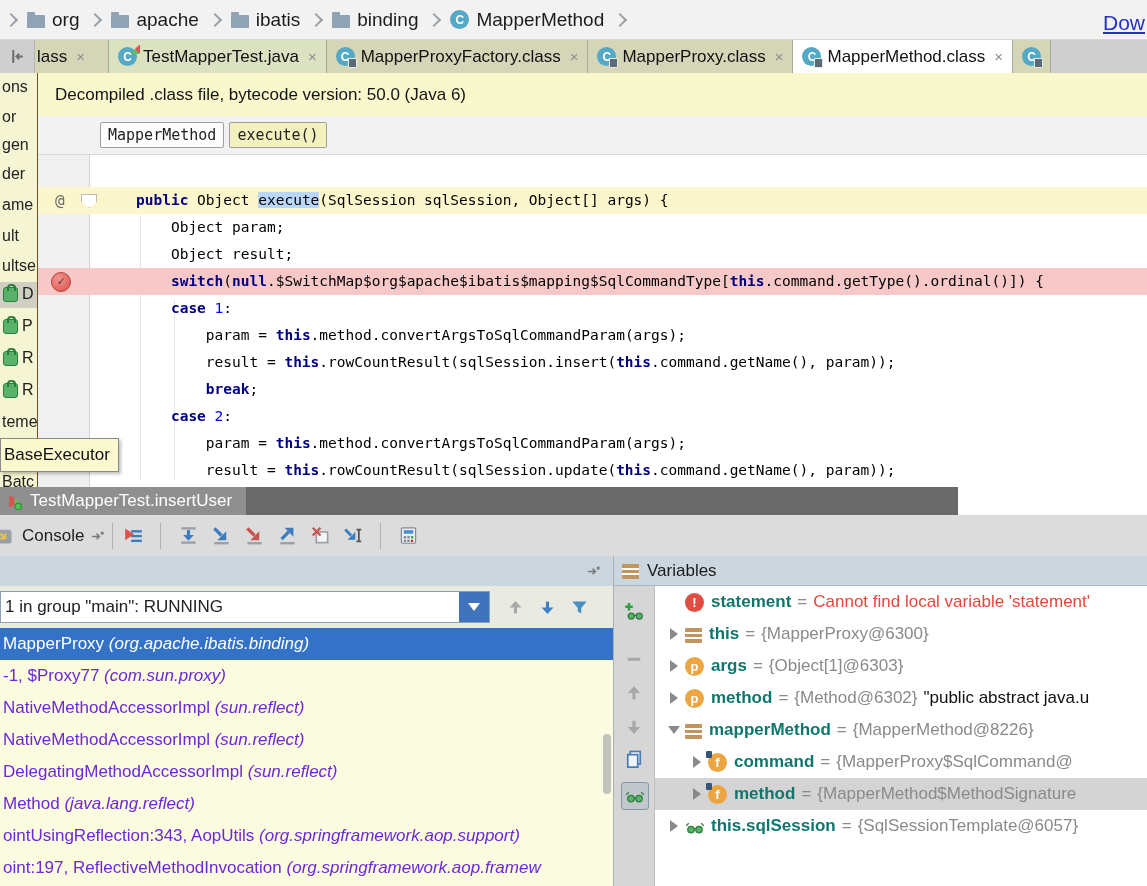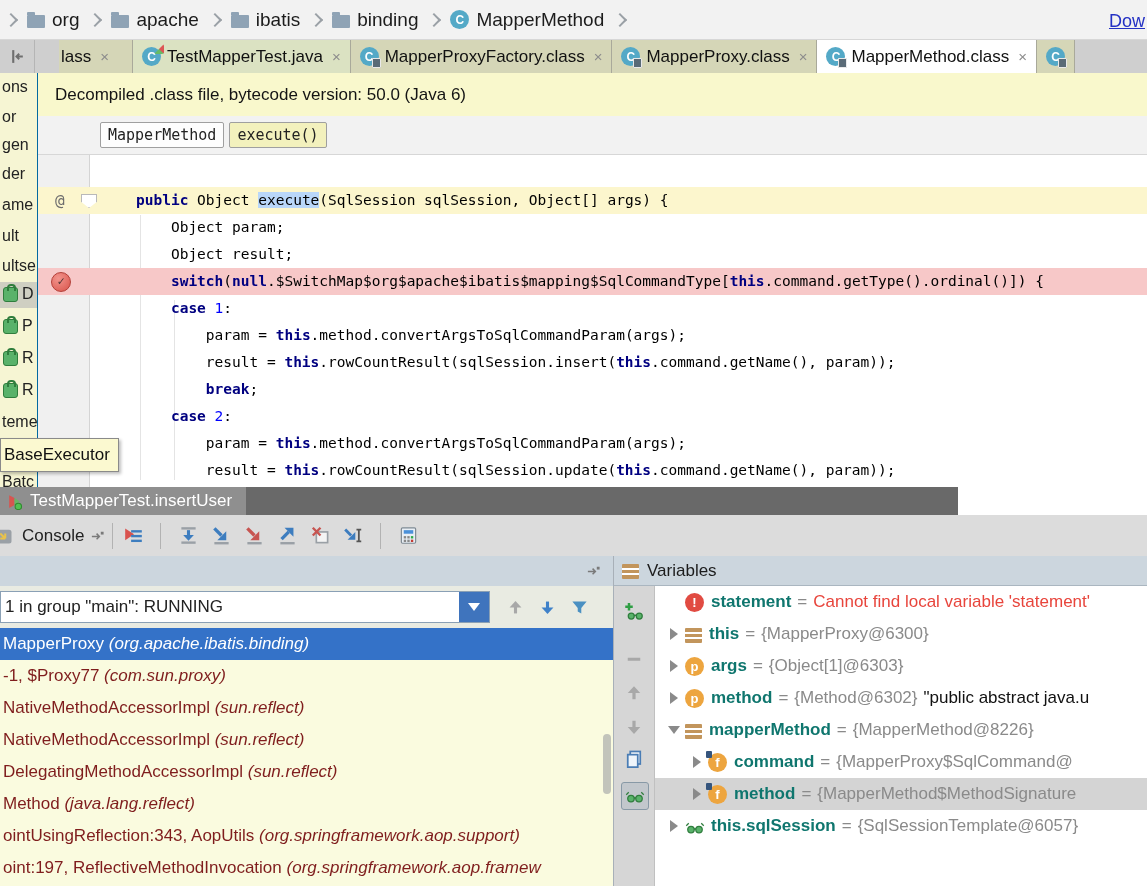--- a/index.html
+++ b/index.html
@@ -16,35 +16,35 @@
   .folder{position:relative;width:18px;height:13px;background:#8fa3b5;border-radius:1px;margin-top:3px;}
   .folder:before{content:"";position:absolute;left:0;top:-3px;width:8px;height:3px;background:#8fa3b5;border-radius:1px 1px 0 0;}
   .cls-ic{position:relative;width:19px;height:19px;border-radius:50%;background:#54a9c7;color:#fff;
     font-size:12px;font-weight:bold;display:flex;align-items:center;justify-content:center;}
   .cls-ic .lock{position:absolute;right:-2px;bottom:-2px;width:7px;height:8px;background:#5a6b77;border:1px solid #e9e9e9;border-radius:1px;}
   .cls-ic .run{position:absolute;right:-3px;top:-3px;width:0;height:0;border-left:5px solid transparent;border-top:5px solid transparent;
     border-right:5px solid #d55;border-bottom:5px solid #6b6;transform:rotate(0deg);border-radius:2px;}
 
   
   #tab-bar{left:0;top:40px;width:1147px;height:33px;background:#cfcfcf;border-bottom:1px solid #9e9e9e;
-    display:flex;align-items:stretch;font-size:17px;gap:24px;}
+    display:flex;align-items:stretch;font-size:17px;}
   #tab-scroll-left{width:34px;display:flex;align-items:center;justify-content:center;border-right:1px solid #b5b5b5;cursor:pointer;}
   .tab{display:flex;align-items:center;gap:6px;padding:0 9px;border-right:1px solid #a9a99a;background:#d5d6b7;
     white-space:nowrap;overflow:hidden;cursor:pointer;color:#111;}
   .tab.partial{width:62px;padding-left:2px;}
   .tab.partial-right{width:28px;padding-right:0;}
   .tab.green{background:#dbe2c2;}
   .tab.active{background:#ffffff;}
   .tab .x{color:#8c8c8c;font-size:15px;margin-left:3px;cursor:pointer;}
 
   
   #banner{left:0;top:73px;width:1147px;height:43px;background:#f9f8cc;border-bottom:1px solid #cfcfb0;
     display:flex;align-items:center;font-size:17px;color:#141414;}
   #banner .txt{margin-left:55px;}
-  #banner-link{position:absolute;right:2px;top:11px;color:#2431c4;text-decoration:underline;font-size:18px;cursor:pointer;}
+  #banner-link{position:absolute;right:2px;top:11px;color:#2431c4;text-decoration:underline;font-size:21px;cursor:pointer;}
 
   
   #chip-bar{left:0;top:116px;width:1147px;height:39px;background:#f2f2f2;border-bottom:1px solid #d7d7d7;
     display:flex;align-items:center;gap:5px;padding-left:100px;box-sizing:border-box;}
   .chip{font-family:"DejaVu Sans Mono",monospace;font-size:15px;color:#222;background:#fdfdfd;border:1px solid #9f9f9f;
     border-radius:2px;padding:3px 7px;cursor:pointer;}
   .chip.hl{background:#f3f1bd;}
 
   
   #editor{left:0;top:155px;width:1147px;height:332px;background:#fff;overflow:hidden;}
@@ -87,21 +87,21 @@
 
   
   #panels-header-left{left:0;top:556px;width:613px;height:30px;background:#ccd6de;border-bottom:1px solid #aab6c0;}
   #frames-body{left:0;top:586px;width:613px;height:300px;background:#e9ebe2;}
   #thread-row{position:absolute;left:0;top:4px;width:613px;height:34px;display:flex;align-items:center;}
   #thread-combo{position:relative;width:490px;height:32px;background:#fff;border:1px solid #8aa0b5;box-sizing:border-box;
     font-size:17px;line-height:30px;padding-left:4px;white-space:nowrap;overflow:hidden;cursor:pointer;}
   #thread-combo-btn{position:absolute;right:0;top:0;width:30px;height:30px;background:#3f74bd;display:flex;align-items:center;justify-content:center;}
   #thread-combo-btn .tri{width:0;height:0;border-left:6px solid transparent;border-right:6px solid transparent;border-top:8px solid #fff;}
   #frames-list{position:absolute;left:0;top:42px;width:613px;height:258px;background:#fafbdf;overflow:hidden;}
-  .frame-row{height:32px;line-height:32px;font-size:17px;color:#7f1d1d;padding-left:3px;white-space:nowrap;overflow:hidden;cursor:pointer;}
+  .frame-row{height:32px;line-height:32px;font-size:17px;color:#6d28d9;padding-left:3px;white-space:nowrap;overflow:hidden;cursor:pointer;}
   .frame-row i{font-style:italic;}
   .frame-row.sel{background:#3472c8;color:#fff;}
   #frames-scroll{position:absolute;left:603px;top:148px;width:8px;height:60px;background:#c2c4bb;border-radius:4px;}
 
   #panel-divider{left:613px;top:556px;width:1px;height:330px;background:#a8b0b8;}
   #vars-header{left:614px;top:556px;width:533px;height:30px;background:#ccd6de;border-bottom:1px solid #aab6c0;
     display:flex;align-items:center;gap:8px;padding-left:8px;box-sizing:border-box;font-size:17px;color:#1c1c1c;}
   #watch-toolbar{left:614px;top:586px;width:41px;height:300px;background:#d6d6d6;border-right:1px solid #c0c0c0;box-sizing:border-box;}
   .wbtn{position:absolute;left:7px;width:26px;height:26px;display:flex;align-items:center;justify-content:center;cursor:pointer;}
   .wbtn svg{width:20px;height:20px;}

